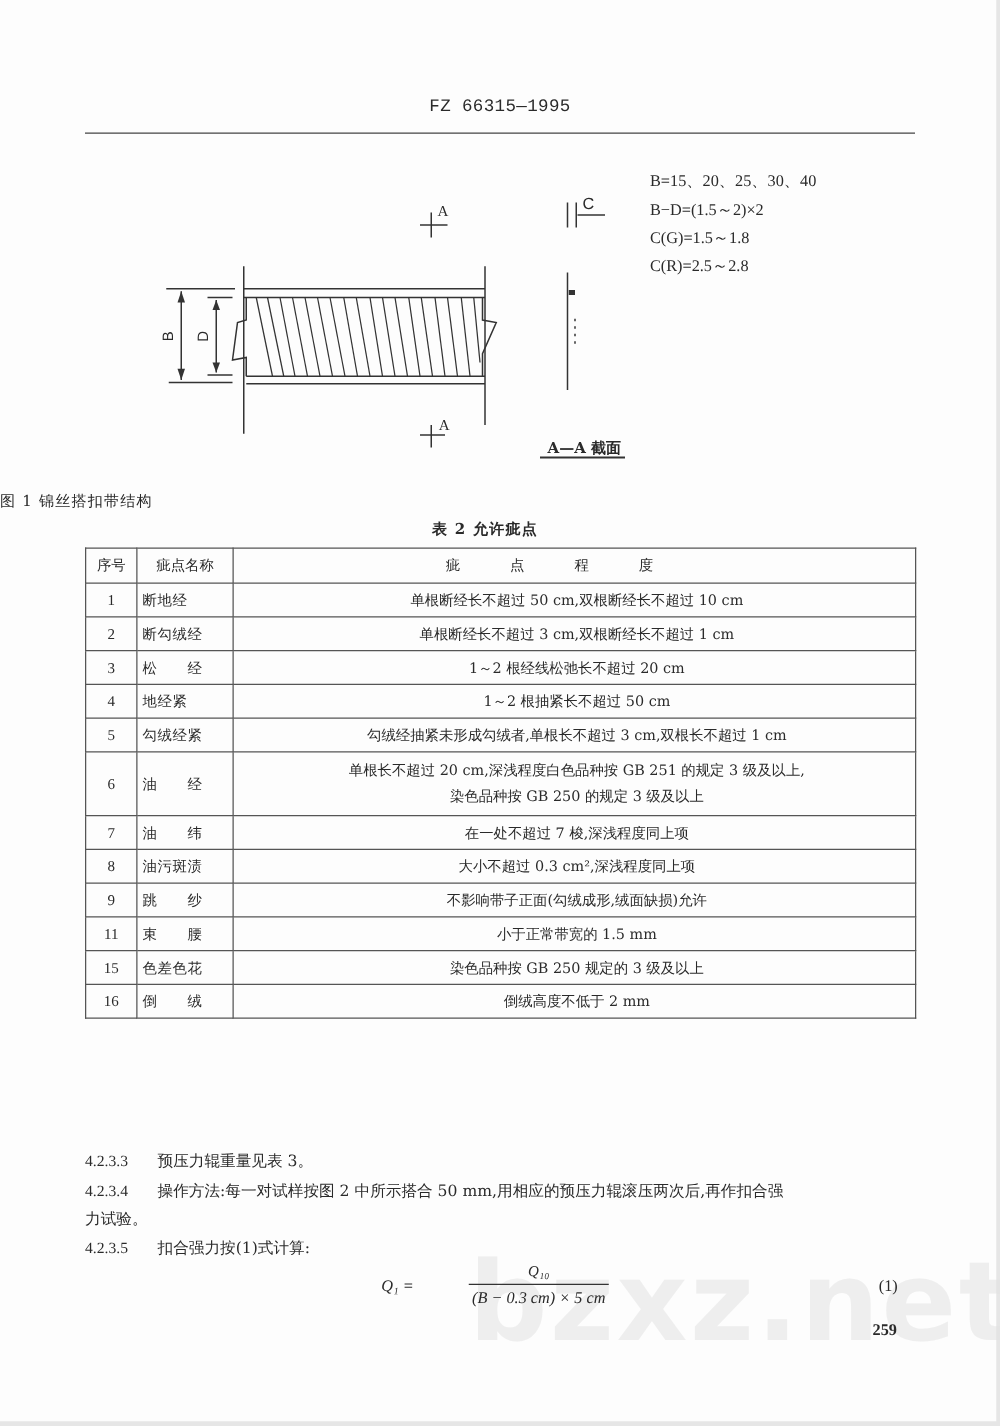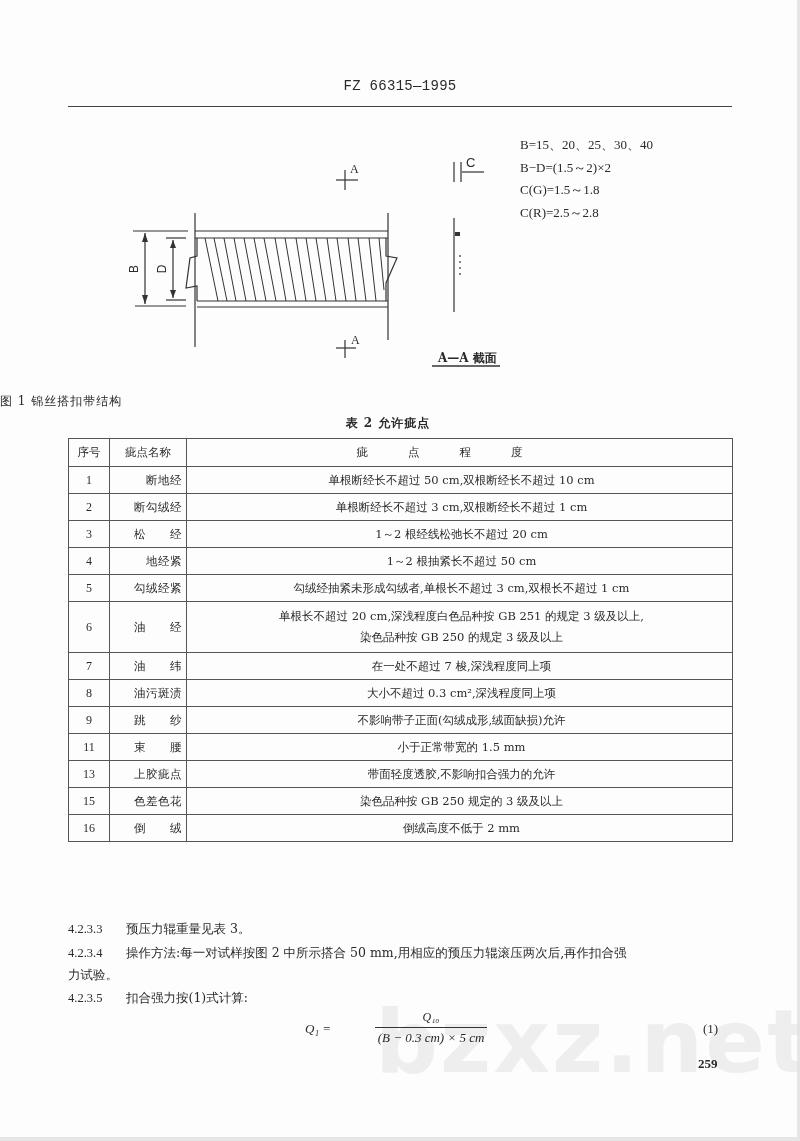--- a/index.html
+++ b/index.html
@@ -19,21 +19,21 @@
     .fig-caption { position: absolute; top: 393px; left: 0; width: 712px; font-size: 12px; letter-spacing: 1px; }
     .tbl-caption { position: absolute; top: 415px; left: 0; width: 776px; text-align: center; font-size: 12px; font-weight: bold; letter-spacing: 1px; }
 
     table.defects {
       position: absolute; left: 68px; top: 438px; width: 665px; border-collapse: collapse;
       font-size: 11.5px; border: 1.5px solid #333;
     }
     table.defects th, table.defects td { border: 1px solid #555; height: 26px; padding: 0 6px; }
     table.defects th { font-weight: normal; height: 27px; }
     table.defects td.no { width: 40px; text-align: center; font-family: "Liberation Serif", serif; font-size: 12px; padding: 0; }
-    table.defects td.name { width: 68px; text-align: right; padding: 0 4px; letter-spacing: 0.5px; }
+    table.defects td.name { width: 68px; text-align: left; padding: 0 4px; letter-spacing: 0.5px; }
     table.defects td.desc { text-align: center; padding-left: 10px; }
     table.defects tr.tall td { height: 50px; line-height: 21px; }
     .th-spread { letter-spacing: 40px; padding-left: 40px; }
 
     .para { position: absolute; left: 68px; font-size: 12.5px; white-space: nowrap; }
     .para .num { font-family: "Liberation Serif", serif; display: inline-block; width: 58px; }
 
     .formula { position: absolute; top: 1010px; left: 0; width: 800px; height: 40px; font-family: "Liberation Serif", serif; font-style: italic; font-size: 13px; padding-left: 16px; }
     .formula .lhs { position: absolute; left: 305px; top: 11px; }
     .formula .frac { position: absolute; left: 375px; top: 0; width: 112px; text-align: center; }
@@ -194,25 +194,20 @@
         <td class="no">9</td>
         <td class="name">跳　　纱</td>
         <td class="desc">不影响带子正面(勾绒成形,绒面缺损)允许</td>
       </tr>
     <tr>
         <td class="no">11</td>
         <td class="name">束　　腰</td>
         <td class="desc">小于正常带宽的 1.5 mm</td>
       </tr>
     <tr>
-        <td class="no">13</td>
-        <td class="name">上胶疵点</td>
-        <td class="desc">带面轻度透胶,不影响扣合强力的允许</td>
-      </tr>
-    <tr>
         <td class="no">15</td>
         <td class="name">色差色花</td>
         <td class="desc">染色品种按 GB 250 规定的 3 级及以上</td>
       </tr>
     <tr>
         <td class="no">16</td>
         <td class="name">倒　　绒</td>
         <td class="desc">倒绒高度不低于 2 mm</td>
       </tr>
   </tbody>

